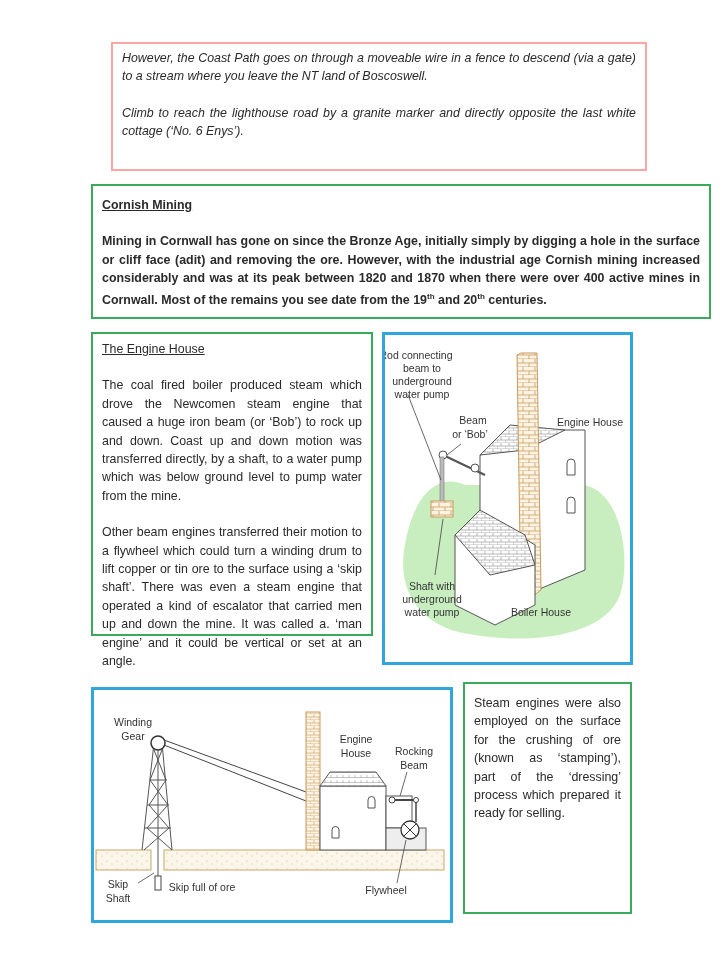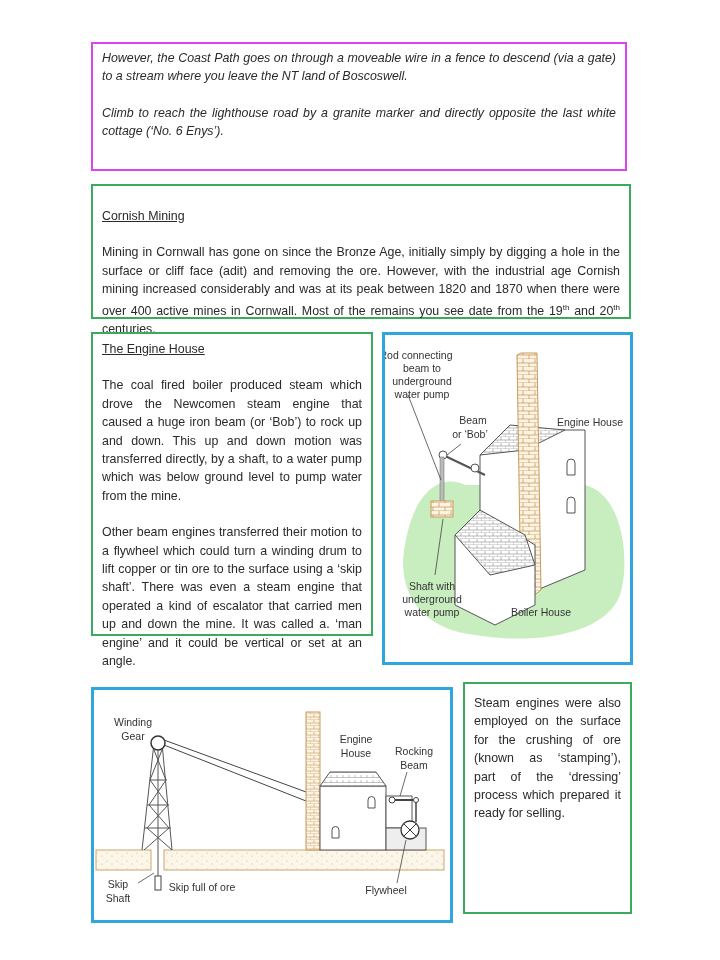--- a/index.html
+++ b/index.html
@@ -1,44 +1,44 @@
 <!DOCTYPE html>
 <html><head>
 <meta charset="utf-8">
 <style>
   html, body { margin:0; padding:0; }
   body { width:720px; height:960px; background:#ffffff; position:relative; overflow:hidden;
          font-family:"Liberation Sans", sans-serif; color:#2a2a2a; }
   .box { position:absolute; box-sizing:border-box; background:#fff; }
-  .red { border:2px solid #d946ef; }
+  .red { border:2px solid #fca5a5;margin-left:20px; }
   .green { border:2px solid #3aaa5c; }
   .blue { border:3px solid #2fa7dc; }
   .txt { font-size:12.4px; line-height:18.4px; text-align:justify; }
   .it { font-style:italic; }
   .heading { text-decoration:underline; display:block; margin-bottom:18px; }
   p { margin:0; }
   .gap { margin-top:18px; }
   svg text { font-family:"Liberation Sans", sans-serif; fill:#333; }
 </style>
 </head>
 <body>
 
 <div class="box red txt it" style="left:91px; top:42px; width:536px; height:129px; padding:5px 9px;">
   <p>However, the Coast Path goes on through a moveable wire in a fence to descend (via a gate) to a stream where you leave the NT land of Boscoswell.</p>
   <p class="gap">Climb to reach the lighthouse road by a granite marker and directly opposite the last white cottage (‘No. 6 Enys’).</p>
 </div>
 
-<div class="box green txt" style="left:91px; top:184px; width:540px; height:135px; padding:21px 9px;">
+<div class="box green txt" style="left:91px; top:184px; width:620px; height:135px; padding:10px 9px;font-weight:bold;">
   <span class="heading">Cornish Mining</span>
   <p><span>Mining in Cornwall has gone on since the Bronze Age, initially simply by digging a hole in the surface or cliff face (adit) and removing the ore. However, with the industrial age Cornish mining increased considerably and was at its peak between 1820 and 1870 when there were over 400 active mines in Cornwall. Most of the remains you see date from the 19</span><sup style="font-size:8px">th</sup><span> and 20</span><sup style="font-size:8px">th</sup><span> centuries.</span></p>
 </div>
 
 <div class="box green txt" style="left:91px; top:332px; width:282px; height:304px; padding:6px 9px;">
   <span class="heading">The Engine House</span>
-  <p>The coal fired boiler produced steam which drove the Newcomen steam engine that caused a huge iron beam (or ‘Bob’) to rock up and down. This up and down motion was transferred directly, by a shaft, to a water pump which was below ground level to pump water from the mine.</p>
+  <p>The coal fired boiler produced steam which drove the Newcomen steam engine that caused a huge iron beam (or ‘Bob’) to rock up and down. Coast up and down motion was transferred directly, by a shaft, to a water pump which was below ground level to pump water from the mine.</p>
   <p class="gap">Other beam engines transferred their motion to a flywheel which could turn a winding drum to lift copper or tin ore to the surface using a ‘skip shaft’. There was even a steam engine that operated a kind of escalator that carried men up and down the mine. It was called a. ‘man engine’ and it could be vertical or set at an angle.</p>
 </div>
 
 <div class="box blue" style="left:382px; top:332px; width:251px; height:333px;">
   <svg width="245" height="327" viewBox="0 0 245 327">
     <defs>
       <pattern id="brickPat" width="12" height="8" patternUnits="userSpaceOnUse">
         <rect width="12" height="8" fill="#fbf3e4"></rect>
         <path d="M0 4 H12 M0 8 H12 M6 0 V4 M0 4 V8 M12 4 V8" stroke="#c99a5c" stroke-width="0.8" fill="none"></path>
       </pattern>

